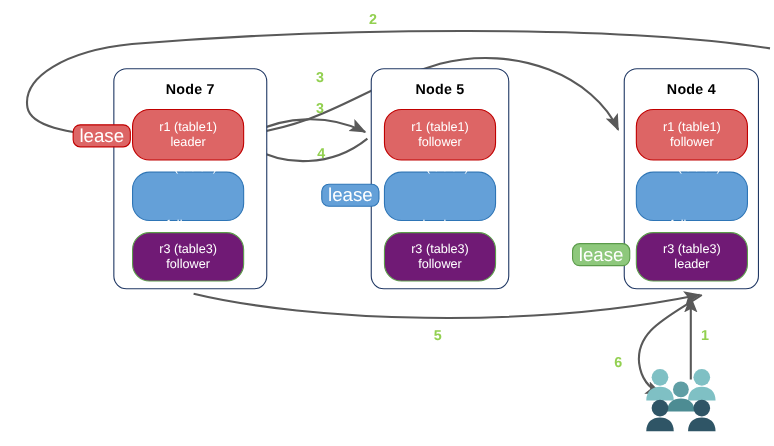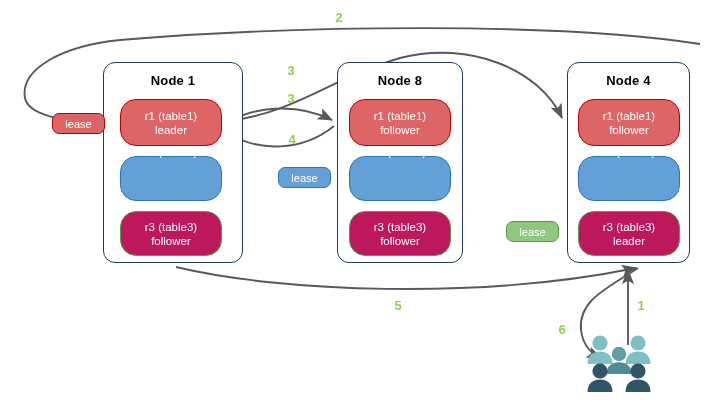--- a/index.html
+++ b/index.html
@@ -38,31 +38,32 @@
     font-size:11.5px;
     line-height:14px;
     display:flex;
     flex-direction:column;
     align-items:center;
     justify-content:center;
     text-align:right;
   }
   .rep-red{background:#dd6565;border:1.6px solid #c00000;}
   .rep-blue{background:#64a0d8;border:1.6px solid #2e75b6;gap:39px;}
-  .rep-green{background:#be185d;border:1.6px solid #5b9b4a;}
+  .rep-green{background:#701a75;border:1.6px solid #5b9b4a;}
 
   .lease{
     position:absolute;
     box-sizing:border-box;
     border-radius:7px;
     color:#ffffff;
-    font-size:11px;
+    font-size:17px;
     display:flex;
     align-items:center;
     justify-content:center;
+    margin-left:14px;
   }
   .lease-red{background:#dd6565;border:1.6px solid #c00000;}
   .lease-blue{background:#64a0d8;border:1.6px solid #2e75b6;}
   .lease-green{background:#8ec87c;border:1.6px solid #5b9b4a;}
 
   .step-label{
     position:absolute;
     color:#8dc63f;
     color:#92d050;
     font-size:13px;
@@ -93,37 +94,37 @@
     <path d="M 334,126 C 302,152 258,152 228,133" fill="none" stroke="#595959" stroke-width="1.9" marker-end="url(#ah)"></path>
 
     <path d="M 176,267 C 280,292 480,300 636,268" fill="none" stroke="#595959" stroke-width="1.9" marker-end="url(#ah)"></path>
 
     <path d="M 628,345 L 628,270" fill="none" stroke="#595959" stroke-width="1.9" marker-end="url(#ah)"></path>
 
     <path d="M 638,268 C 608,288 578,300 581,330 C 583,346 592,354 601,358" fill="none" stroke="#595959" stroke-width="1.9" marker-end="url(#ah)"></path>
   </svg>
 
   <div class="node-box" style="left:103px;top:62px;width:140px;height:201px;">
-    <div class="node-title">Node 1</div>
+    <div class="node-title">Node 7</div>
   </div>
   <div class="replica rep-red" style="left:120px;top:99px;width:102px;height:47px;">
     <span>r1 (table1)</span>
     <span>leader</span>
   </div>
   <div class="replica rep-blue" style="left:120px;top:156px;width:102px;height:45px;">
     <span>r2 (table2)</span>
     <span>follower</span>
   </div>
   <div class="replica rep-green" style="left:120px;top:211px;width:102px;height:45px;">
     <span>r3 (table3)</span>
     <span>follower</span>
   </div>
 
   <div class="node-box" style="left:337px;top:62px;width:126px;height:201px;">
-    <div class="node-title">Node 8</div>
+    <div class="node-title">Node 5</div>
   </div>
   <div class="replica rep-red" style="left:349px;top:99px;width:102px;height:47px;">
     <span>r1 (table1)</span>
     <span>follower</span>
   </div>
   <div class="replica rep-blue" style="left:349px;top:156px;width:102px;height:45px;">
     <span>r2 (table2)</span>
     <span>leader</span>
   </div>
   <div class="replica rep-green" style="left:349px;top:211px;width:102px;height:45px;">

